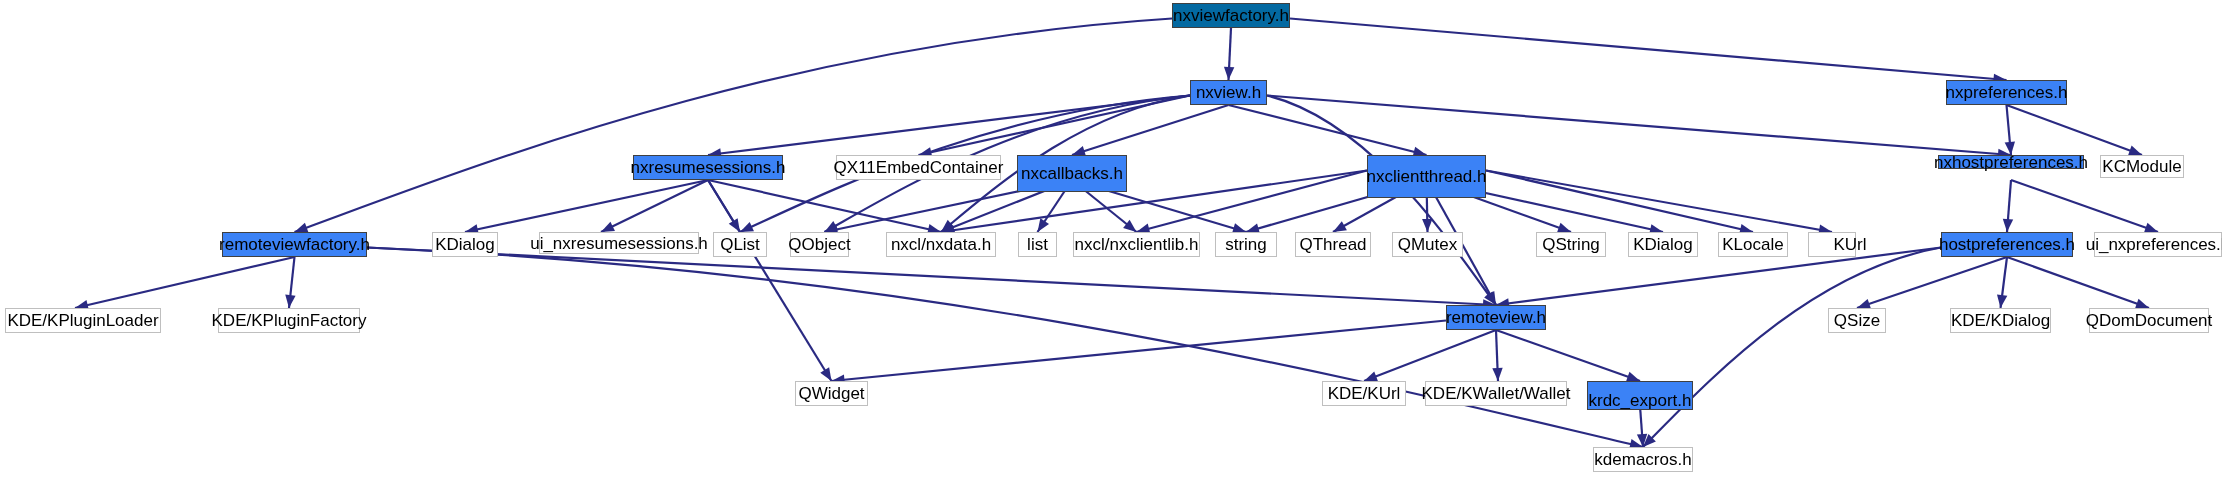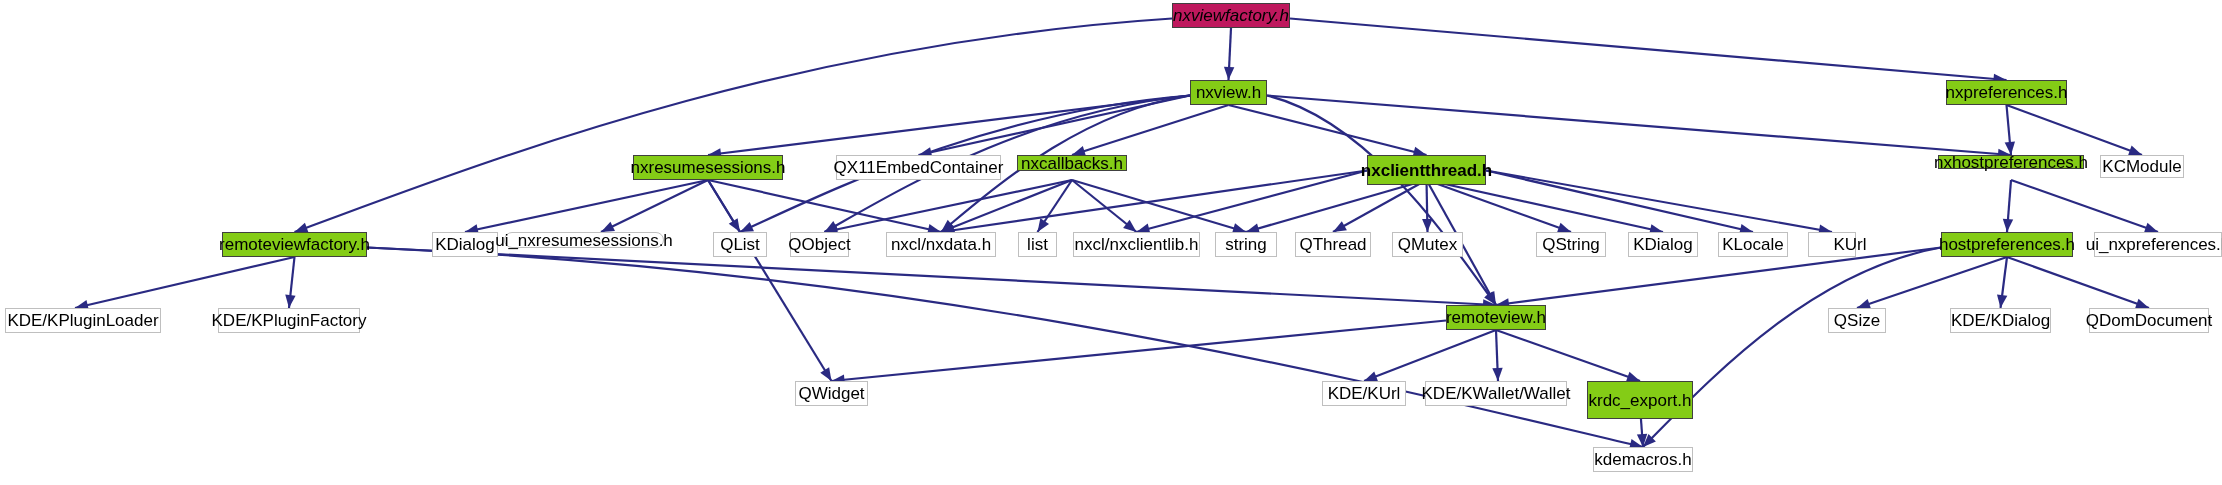--- a/index.html
+++ b/index.html
@@ -39,26 +39,25 @@
     justify-content: center;
     white-space: nowrap;
     font-size: 17px;
     color: #000000;
     line-height: 1;
     background: #ffffff;
     border: 1px solid #bfbfbf;
     height: 25px;
   }
   .node.kind-root {
-    background: #be185d;
+    background: #0369a1;
     border: 1.6px solid #404040;
-    font-style: italic;
   }
   .node.kind-internal {
-    background: #84cc16;
+    background: #3b82f6;
     border: 1.6px solid #404040;
   }
   .node.kind-external {
     background: #ffffff;
     border: 1px solid #bfbfbf;
   }
   .node-label {
     pointer-events: none;
   }
 </style>
@@ -174,42 +173,42 @@
       </div>
       <div class="node kind-internal" style="left: 1190px; top: 80px; width: 77px; height: 25px;">
         <span class="node-label">nxview.h</span>
       </div>
       <div class="node kind-internal" style="left: 633px; top: 155px; width: 150px; height: 25px;">
         <span class="node-label">nxresumesessions.h</span>
       </div>
       <div class="node kind-external" style="left: 836px; top: 155px; width: 165px; height: 25px;">
         <span class="node-label">QX11EmbedContainer</span>
       </div>
-      <div class="node kind-internal" style="left: 1017px; top: 155px; width: 110px; height: 16px;">
+      <div class="node kind-internal" style="left: 1017px; top: 155px; width: 110px; height: 37px;">
         <span class="node-label">nxcallbacks.h</span>
       </div>
-      <div class="node kind-internal" style="left: 1367px; top: 155px; width: 119px; height: 30px; font-weight: bold;">
+      <div class="node kind-internal" style="left: 1367px; top: 155px; width: 119px; height: 43px;">
         <span class="node-label">nxclientthread.h</span>
       </div>
       <div class="node kind-internal" style="left: 1946px; top: 80px; width: 121px; height: 25px;">
         <span class="node-label">nxpreferences.h</span>
       </div>
       <div class="node kind-internal" style="left: 1938px; top: 155px; width: 146px; height: 14px;">
         <span class="node-label">nxhostpreferences.h</span>
       </div>
       <div class="node kind-external" style="left: 2100px; top: 155px; width: 84px; height: 23px;">
         <span class="node-label">KCModule</span>
       </div>
       <div class="node kind-internal" style="left: 222px; top: 232px; width: 145px; height: 25px;">
         <span class="node-label">remoteviewfactory.h</span>
       </div>
       <div class="node kind-external" style="left: 432px; top: 232px; width: 66px; height: 25px;">
         <span class="node-label">KDialog</span>
       </div>
-      <div class="node kind-external" style="left: 504px; top: 232px; width: 160px; height: 16px; border-radius: 9px;">
+      <div class="node kind-external" style="left: 539px; top: 232px; width: 160px; height: 22px;">
         <span class="node-label">ui_nxresumesessions.h</span>
       </div>
       <div class="node kind-external" style="left: 713px; top: 232px; width: 54px; height: 25px;">
         <span class="node-label">QList</span>
       </div>
       <div class="node kind-external" style="left: 790px; top: 232px; width: 59px; height: 25px;">
         <span class="node-label">QObject</span>
       </div>
       <div class="node kind-external" style="left: 886px; top: 232px; width: 110px; height: 25px;">
         <span class="node-label">nxcl/nxdata.h</span>
@@ -267,20 +266,20 @@
       </div>
       <div class="node kind-external" style="left: 795px; top: 381px; width: 73px; height: 25px;">
         <span class="node-label">QWidget</span>
       </div>
       <div class="node kind-external" style="left: 1322px; top: 381px; width: 84px; height: 25px;">
         <span class="node-label">KDE/KUrl</span>
       </div>
       <div class="node kind-external" style="left: 1425px; top: 381px; width: 142px; height: 25px;">
         <span class="node-label">KDE/KWallet/Wallet</span>
       </div>
-      <div class="node kind-internal" style="left: 1587px; top: 381px; width: 106px; height: 38px;">
+      <div class="node kind-internal" style="left: 1587px; top: 381px; width: 106px; height: 29px; align-items: flex-end;">
         <span class="node-label">krdc_export.h</span>
       </div>
       <div class="node kind-external" style="left: 1593px; top: 447px; width: 100px; height: 25px;">
         <span class="node-label">kdemacros.h</span>
       </div>
     </div>
 </div>
 
 </body></html>

